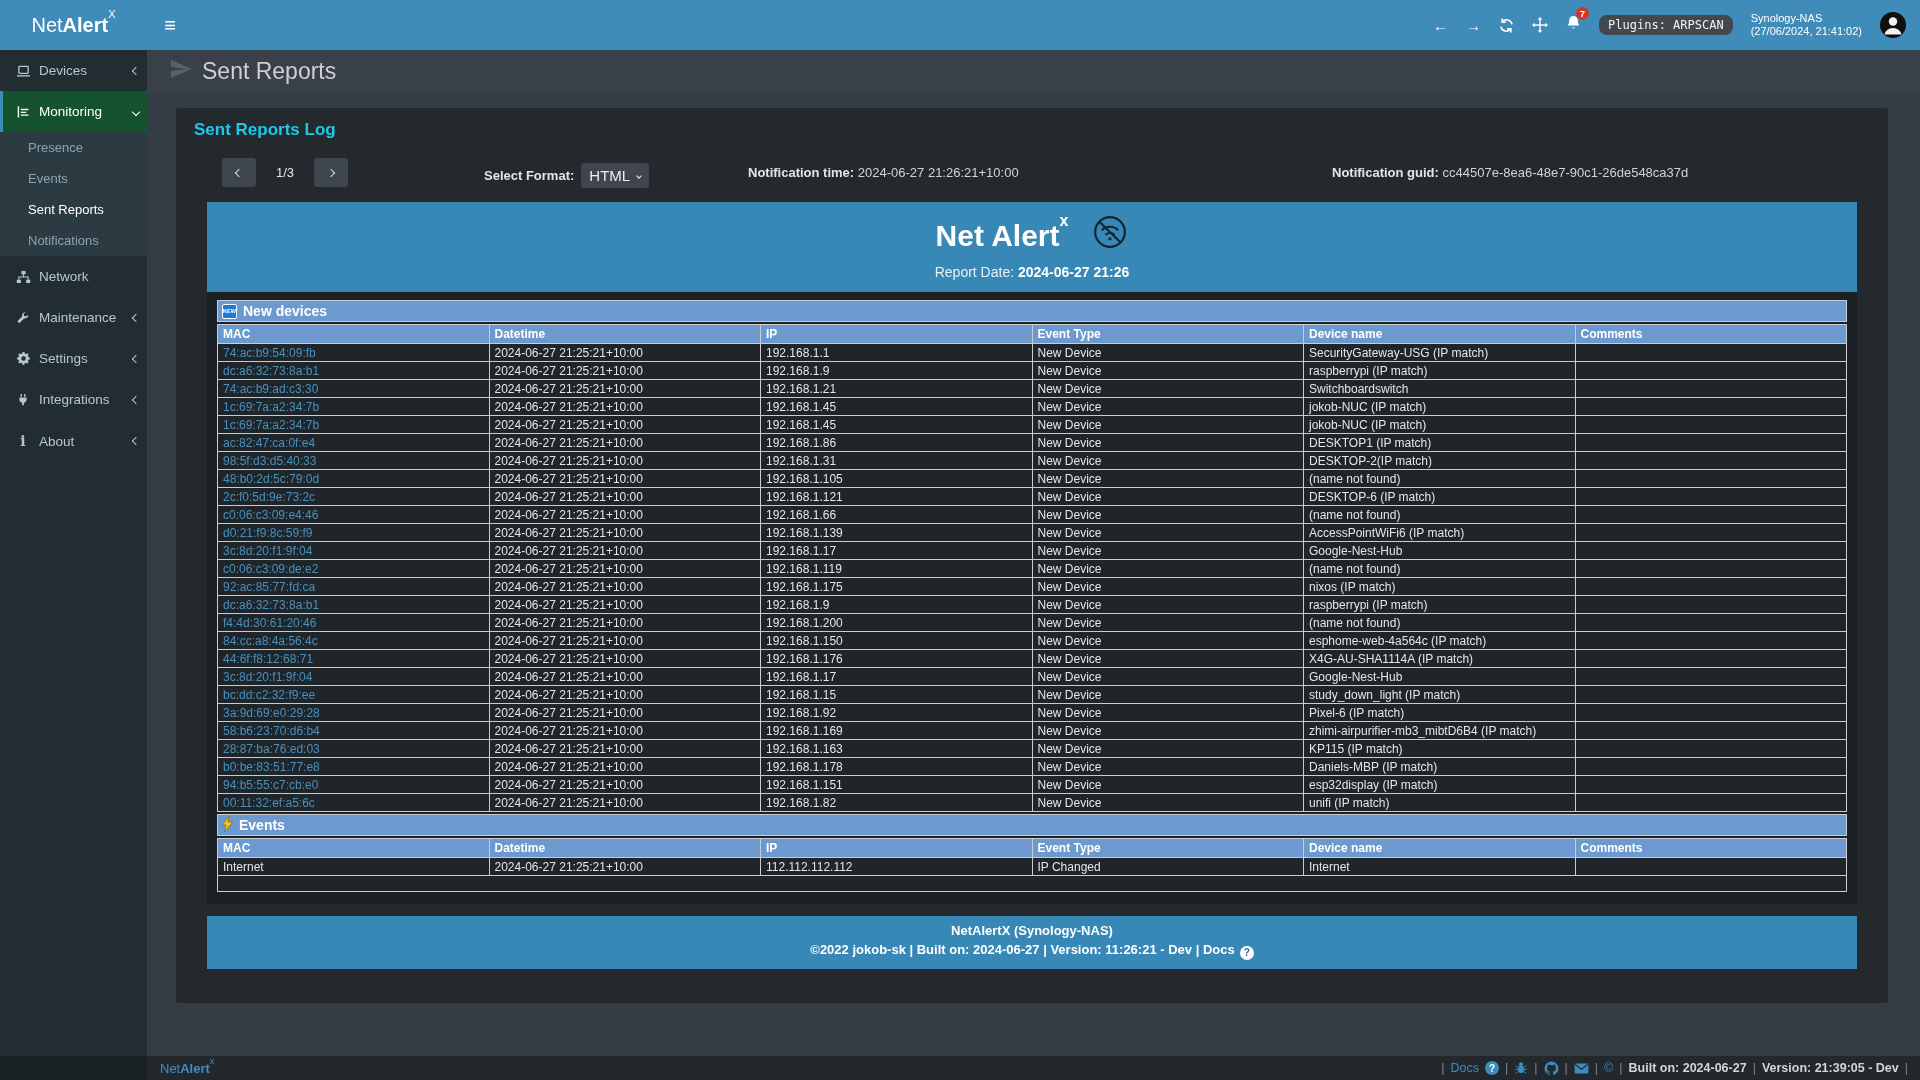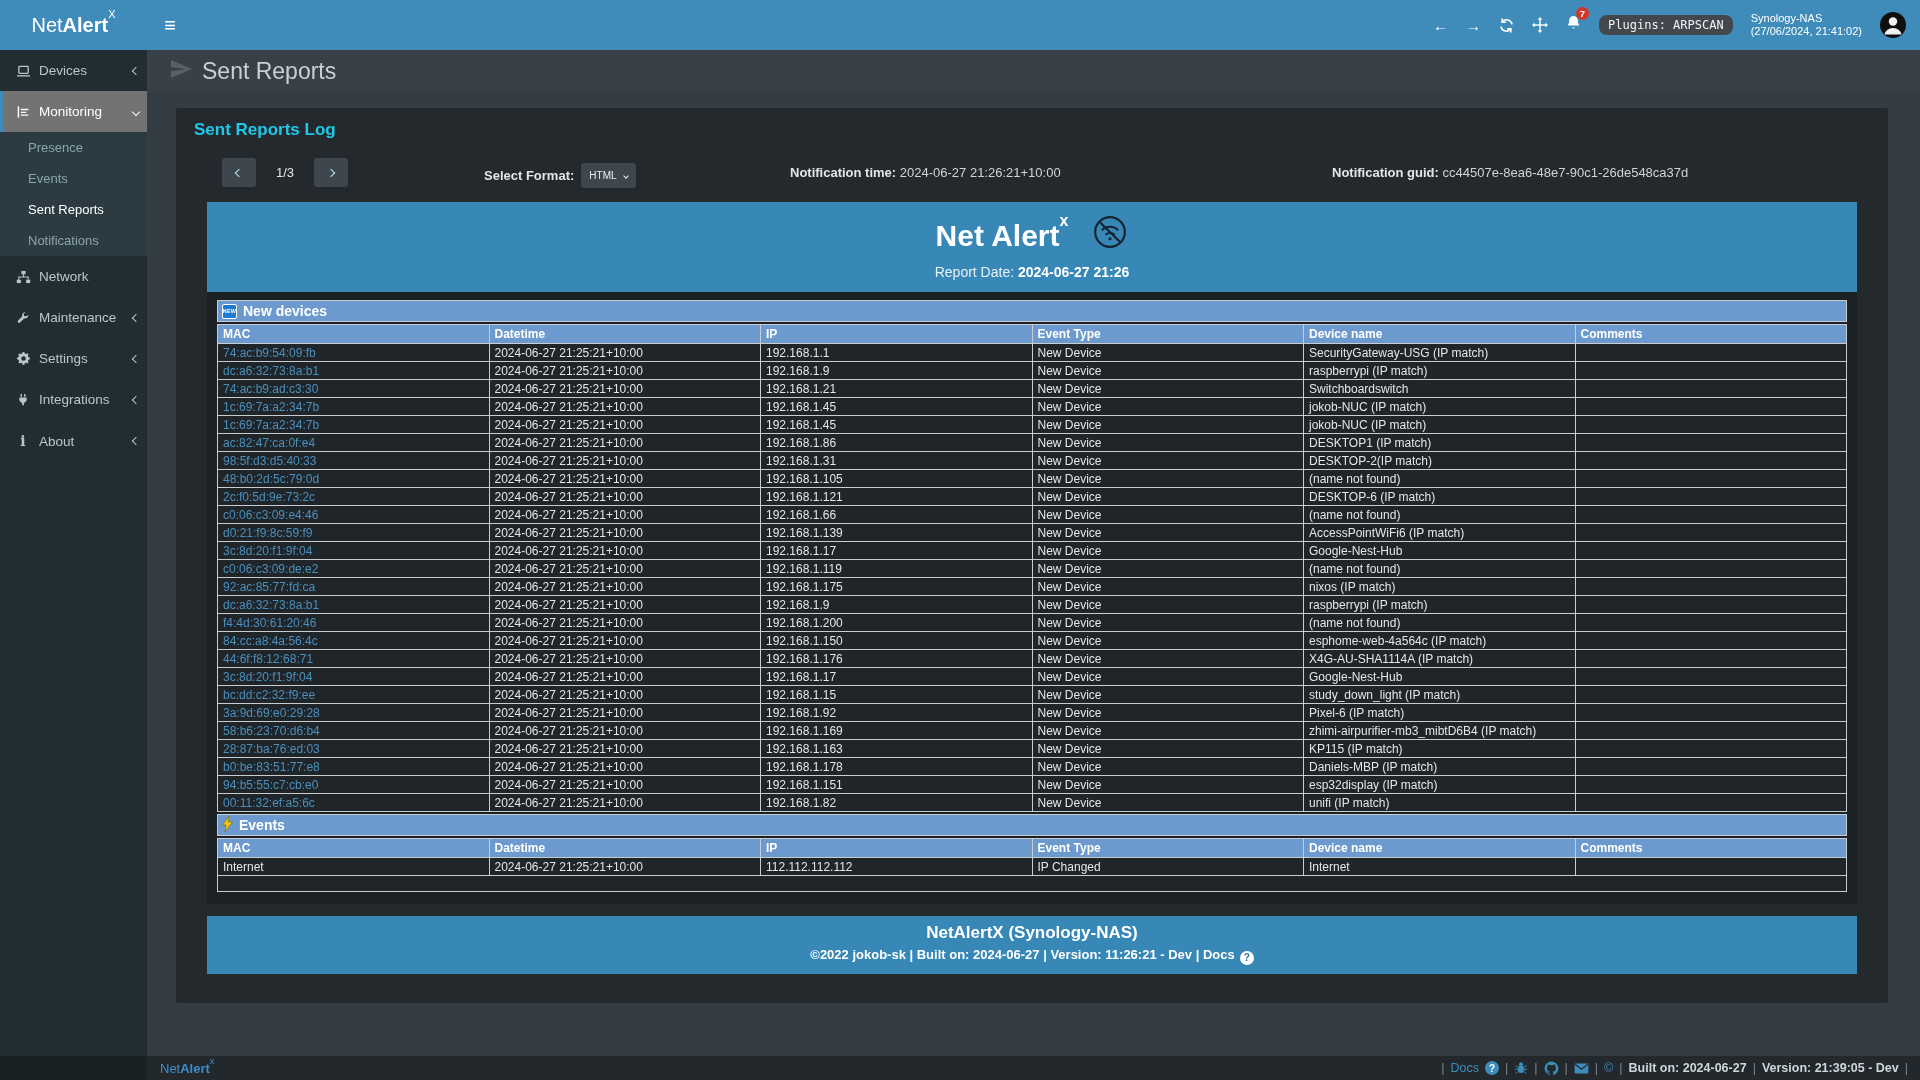--- a/index.html
+++ b/index.html
@@ -23,21 +23,21 @@
                  font-size:12px; padding:3px 9px; border-radius:8px; cursor:default; }
   .host { color:#fff; font-size:11px; line-height:13px; text-align:left; }
   .avatar { cursor:pointer; display:inline-flex; }
 
   
   .sidebar { position:fixed; top:50px; left:0; bottom:24px; width:147px; background:#222d32; z-index:40; }
   .sidebar ul { list-style:none; }
   .side-item { display:flex; align-items:center; gap:8px; padding:13px 8px 13px 12px;
                color:#b8c7ce; font-size:13.5px; cursor:pointer; border-left:3px solid transparent; }
   .side-item .s-ic { width:16px; display:inline-flex; justify-content:center; color:#b8c7ce; }
-  .side-item.active { background:#737373; border-left-color:#3c8dbc; color:#fff; }
+  .side-item.active { background:#14532d; border-left-color:#3c8dbc; color:#fff; }
   .side-item.active .s-ic { color:#fff; }
   .side-item .chev { margin-left:auto; }
   .submenu { background:#2c3b41; }
   .submenu li { padding:8px 8px 8px 28px; color:#8aa4af; font-size:13px; cursor:pointer; }
   .submenu li.active { color:#fff; }
   .chev { display:inline-block; width:6px; height:6px; border-right:1.8px solid currentColor;
           border-bottom:1.8px solid currentColor; }
   .chev.left { transform:rotate(135deg); }
   .chev.right { transform:rotate(-45deg); }
   .chev.down { transform:rotate(45deg); }
@@ -53,22 +53,22 @@
   .card-title { color:#1fc8e7; font-size:17px; font-weight:bold; cursor:pointer; }
 
   .controls { position:relative; height:34px; margin-top:18px; font-size:13px; color:#cfd4d8; }
   .controls b { color:#e2e6ea; }
   .pager { position:absolute; left:28px; top:0; display:flex; align-items:center; gap:20px; }
   .pager button { width:34px; height:29px; background:#3f464e; border:none; border-radius:3px;
                   color:#b9e6f2; cursor:pointer; display:inline-flex; align-items:center; justify-content:center; }
   .pageind { color:#e2e6ea; font-size:13px; }
   .format { position:absolute; left:290px; top:5px; display:flex; align-items:center; gap:7px; }
   .selectbox { background:#3f464e; color:#eceff1; border-radius:3px; height:25px; padding:0 8px;
-               display:inline-flex; align-items:center; gap:7px; font-size:10px; cursor:pointer; }
-  .ntime { position:absolute; left:596px; top:7px; }
+               display:inline-flex; align-items:center; gap:7px; font-size:15px; cursor:pointer; }
+  .ntime { position:absolute; left:554px; top:7px; }
   .nguid { position:absolute; left:1138px; top:7px; }
 
   
   .report { width:1650px; margin:10px auto 0; }
   .rheader { background:#3787b7; height:90px; display:flex; flex-direction:column;
              align-items:center; justify-content:center; gap:7px; }
   .rbrand { display:flex; align-items:center; gap:24px; color:#fff; font-size:30px; font-weight:bold; }
   .rbrand sup { font-size:16px; position:relative; top:-9px; }
   .rdate { color:#e9f2f8; font-size:14px; }
   .rdate b { color:#fff; }
@@ -81,21 +81,21 @@
            color:#fff; font-size:5.5px; font-weight:bold; display:inline-flex; align-items:center;
            justify-content:center; letter-spacing:.2px; }
   table { width:100%; border-collapse:collapse; table-layout:fixed; background:#20252a; }
   th { background:#6c9ace; color:#fff; text-align:left; font-size:12px; height:19px; padding:0 5px;
        border:1px solid #c9cdd1; font-weight:bold; white-space:nowrap; overflow:hidden; }
   td { color:#e4e7e9; font-size:12px; height:18px; padding:0 5px; border:1px solid #c9cdd1;
        white-space:nowrap; overflow:hidden; }
   td a { color:#4a90bc; text-decoration:none; cursor:pointer; }
   td.empty-row { height:16px; }
   .rfooter { background:#3787b7; margin-top:12px; color:#fff; text-align:center; padding:7px 0 9px; }
-  .rfooter .l1 { font-weight:bold; font-size:17px; }
+  .rfooter .l1 { font-weight:bold; font-size:13px; }
   .rfooter .l2 { font-size:13px; font-weight:600; margin-top:4px; }
 
   .qc { display:inline-flex; width:14px; height:14px; border-radius:50%; align-items:center;
         justify-content:center; font-size:10px; font-weight:bold; cursor:pointer; }
   .qc.white { background:#fff; color:#2a6f99; margin-left:5px; vertical-align:-2px; }
   .qc.blue { background:#3c8dbc; color:#fff; }
 
   
   .footer { position:fixed; bottom:0; left:0; width:1920px; height:24px; background:#23282d;
             display:flex; align-items:center; z-index:45; font-size:12.5px; }

